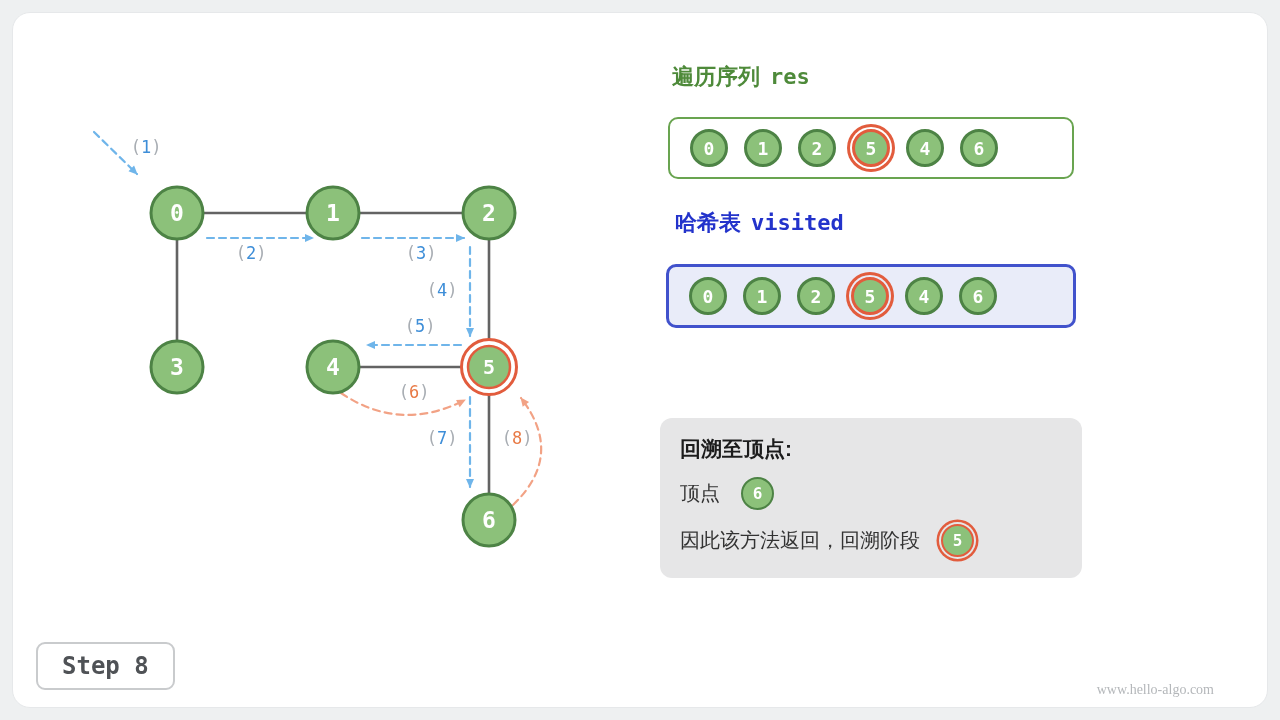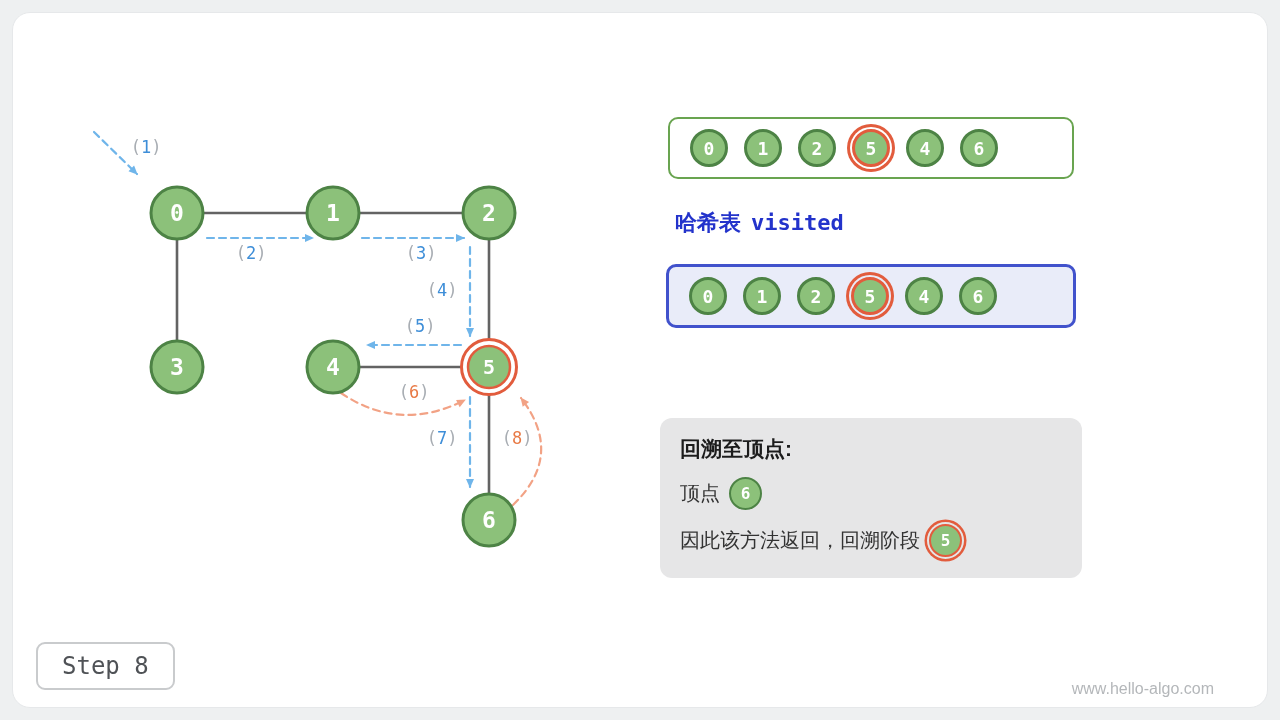--- a/index.html
+++ b/index.html
@@ -25,31 +25,31 @@
   .chip{flex:0 0 auto;width:38px;height:38px;border-radius:50%;background:#8cc17a;
         border:3px solid #4d8345;color:#ffffff;font-family:"DejaVu Sans Mono",monospace;
         font-weight:bold;font-size:18px;display:flex;align-items:center;justify-content:center;}
   .chip.hl{border-color:#e25c3d;}
   .res-box .chip.hl{box-shadow:0 0 0 2px #ffffff,0 0 0 5px #e25c3d;}
   .visited-box .chip.hl{box-shadow:0 0 0 2px #e9ecf9,0 0 0 5px #e25c3d;}
 
   .info-box{position:absolute;z-index:3;left:660px;top:418px;width:422px;height:160px;
             background:#e6e6e7;border-radius:12px;padding:17px 20px;}
   .info-title{font-size:21px;font-weight:bold;color:#1c1c1c;}
-  .info-line{display:flex;align-items:center;gap:9px;margin-top:14px;font-size:20px;color:#333333;white-space:nowrap;}
+  .info-line{display:flex;align-items:center;gap:21px;margin-top:14px;font-size:20px;color:#333333;white-space:nowrap;}
   .inline-chip{flex:0 0 auto;width:33px;height:33px;border-radius:50%;background:#8cc17a;
                border:2.5px solid #4d8345;color:#ffffff;font-family:"DejaVu Sans Mono",monospace;
                font-weight:bold;font-size:16px;display:flex;align-items:center;justify-content:center;}
   .inline-chip.hl{border-color:#e25c3d;box-shadow:0 0 0 2px #e6e6e7,0 0 0 4.5px #e25c3d;}
 
   .step-box{position:absolute;z-index:3;left:36px;top:642px;background:#ffffff;
             border:2px solid #c9cbcd;border-radius:9px;padding:8px 24px;
-            font-family:"DejaVu Sans Mono",monospace;font-weight:normal;font-size:24px;color:#4f5256;}
+            font-family:"DejaVu Sans Mono",monospace;font-weight:bold;font-size:24px;color:#4f5256;}
   .watermark{position:absolute;z-index:3;right:66px;bottom:22px;
-             font-family:Liberation Sans, sans-serif;font-size:16px;color:#b4b7ba;}
+             font-family:Liberation Serif, serif;font-size:14px;color:#b4b7ba;}
 </style>
 </head>
 <body>
 
 <div class="page">
   <div class="card"></div>
 
   <svg id="graph-svg" width="1280" height="720" viewBox="0 0 1280 720">
     <defs>
       <marker id="arrow-blue" markerWidth="12" markerHeight="10" refX="9" refY="5" orient="auto" markerUnits="userSpaceOnUse">
@@ -113,20 +113,24 @@
           <circle cx="489" cy="367" r="21" fill="#8cc17a" stroke="#e25c3d" stroke-width="2.5"></circle>
           <text x="489" y="367" dy="0.35em" text-anchor="middle" font-size="20" font-weight="bold" fill="#ffffff">5</text>
         </g>
         <g>
           <circle cx="489" cy="520" r="26" fill="#8cc17a" stroke="#4d8345" stroke-width="3"></circle>
           <text x="489" y="520" dy="0.35em" text-anchor="middle" font-size="23" font-weight="bold" fill="#ffffff">6</text>
         </g>
       </g>
   </svg>
 
+  <div class="panel-title res-title">
+    <span>遍历序列</span>
+    <span class="mono">res</span>
+  </div>
   <div class="seq-box res-box" id="res-box">
       <span class="chip">0</span>
       <span class="chip">1</span>
       <span class="chip">2</span>
       <span class="chip hl">5</span>
       <span class="chip">4</span>
       <span class="chip">6</span>
     </div>
 
   <div class="panel-title visited-title">

